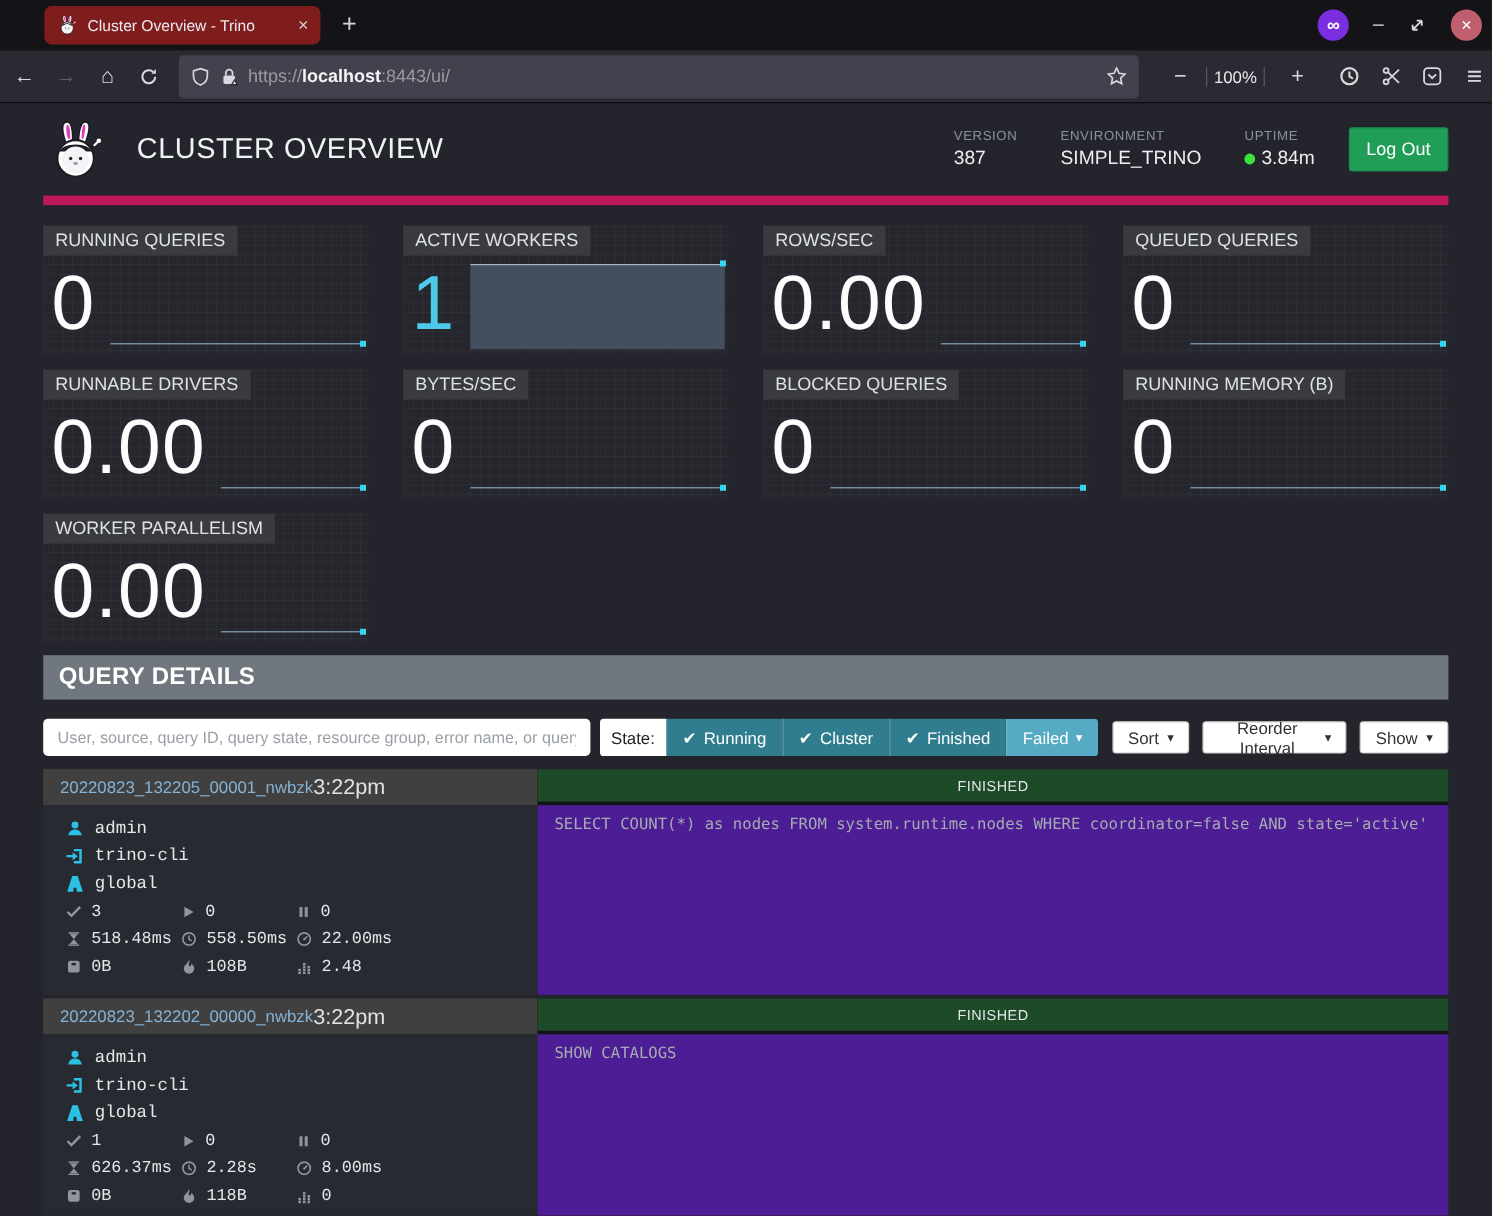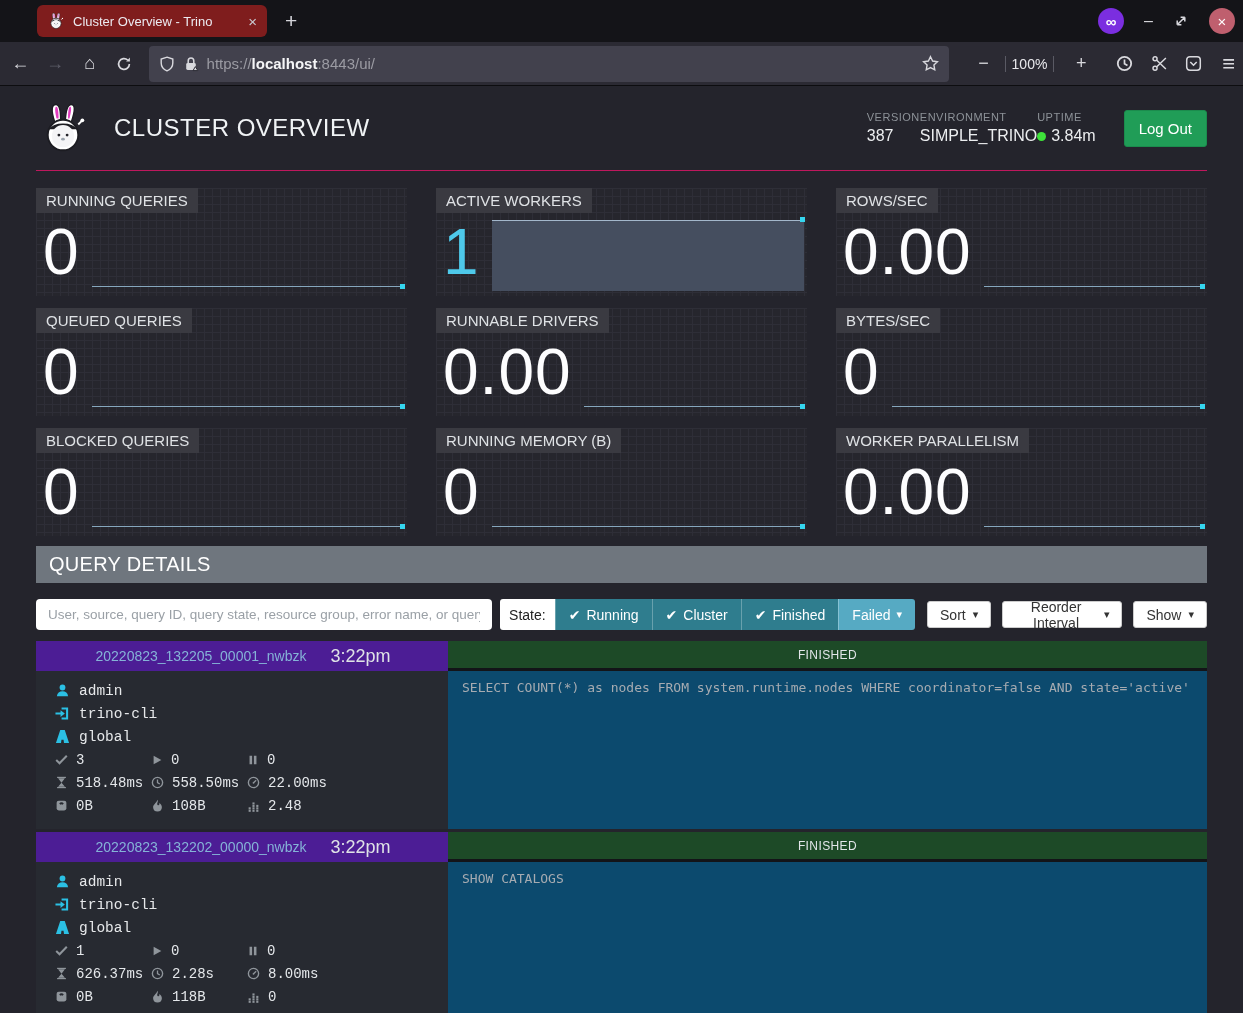--- a/index.html
+++ b/index.html
@@ -28,85 +28,85 @@
             display:flex; align-items:center; padding:0 10px; gap:8px; }
   .url-text { font-size:15px; color:#9b9ba3; flex:1; white-space:nowrap; }
   .url-text b { color:#f5f5f7; font-weight:bold; }
   .zoom-group { display:flex; align-items:center; margin-left:14px; gap:6px; color:#e8e8ec; }
   .zoom-sep { width:1px; height:16px; background:#5a5a64; }
   .zoom-level { font-size:14px; }
   svg.ico { display:block; }
 
   
   .page { padding:0 36px; }
-  .app-header { height:85px; display:flex; align-items:center; border-bottom:1px solid #be185d; }
+  .app-header { height:85px; display:flex; align-items:center; border-bottom:8px solid #be185d; }
   .logo { width:54px; height:58px; margin-right:24px; }
   .app-title { font-size:24px; font-weight:400; letter-spacing:.5px; color:#f0f3f5; flex:1; }
-  .meta { display:flex; margin-right:28px; }
+  .meta { display:flex; gap:36px; margin-right:28px; }
   .meta-label { font-size:11px; color:#8d9298; letter-spacing:.5px; }
   .meta-value { font-size:16px; color:#eceef0; margin-top:4px; display:flex; align-items:center; gap:5px; }
   .updot { width:9px; height:9px; border-radius:50%; background:#3ee23a; display:inline-block; }
   .logout-btn { background:#209d57; border:1px solid #1b8c4d; color:#fff; font-size:15px;
                 padding:9px 14px; border-radius:3px; font-family:inherit; }
 
   
-  .tiles { margin-top:17px; display:grid; grid-template-columns:repeat(3,1fr); gap:12px 29px; }
+  .tiles { margin-top:17px; display:grid; grid-template-columns:repeat(4,1fr); gap:12px 29px; }
   .tile { height:108px; position:relative;
           background-color:#26262d;
           background-image:linear-gradient(#2e2e37 1px, transparent 1px),
                            linear-gradient(90deg,#2e2e37 1px, transparent 1px);
           background-size:8px 8px; }
   .tile-label { display:inline-block; background:#3a3a41; color:#dfe2e5; font-size:15px;
                 padding:4px 10px; }
   .tile-row { position:absolute; left:7px; right:3px; top:24px; bottom:0; display:flex; align-items:stretch; }
   .tile-num { font-size:64px; font-weight:100; color:#fdfdfe; line-height:80px; letter-spacing:1px; }
   .tile.hl .tile-num { color:#4ec9ea; }
   .spark { flex:1; position:relative; margin-left:12px; }
   .spark-line { position:absolute; left:0; right:0; bottom:9px; border-top:1px solid #86a7bd; }
   .spark-dot { position:absolute; right:-1px; bottom:7px; width:5px; height:5px; background:#35d6ef; }
   .spark-fill { position:absolute; left:0; right:0; top:8px; bottom:5px; background:#454e5f;
                 border-top:1px solid #a3b7cb; }
   .spark-dot-top { position:absolute; right:-1px; top:5px; width:5px; height:5px; background:#35d6ef; }
 
   
   .qd-bar { margin-top:10px; height:37px; background:#6f767e; color:#fff; font-size:20px;
-            display:flex; align-items:center; padding-left:13px; letter-spacing:.3px; }
+            display:flex; align-items:center; padding-left:13px; letter-spacing:.3px;font-weight:bold; }
   .toolbar { margin-top:16px; display:flex; align-items:center; height:31px; }
   .search-input { width:542px; height:31px; border:none; border-radius:4px; padding:0 12px;
                   font-size:13.5px; font-family:inherit; color:#333; background:#fff; }
   .search-input::placeholder { color:#9aa0a6; }
   .state-chip { margin-left:8px; background:#fff; color:#222; font-size:14px; height:31px;
                 display:flex; align-items:center; padding:0 9px; border-radius:3px 0 0 3px; }
   .stbtn { height:31px; border:none; color:#fff; font-size:14px; font-family:inherit;
            padding:0 13px; display:flex; align-items:center; gap:6px; background:#2f7d8e;
            border-left:1px solid rgba(255,255,255,.28); }
   .stbtn.light { background:#56aac3; border-radius:0 3px 3px 0; }
   .wbtn { height:27px; background:#fff; border:1px solid #ccc; border-radius:3px; color:#333;
           font-size:14px; font-family:inherit; padding:0 12px; display:flex; align-items:center; gap:7px; }
   .ml12 { margin-left:12px; } .ml11 { margin-left:11px; }
   .caret { font-size:11px; }
 
   
   .query-list { margin-top:11px; border-bottom:1px solid #41454c; }
   .qrow { display:grid; grid-template-columns:412px 1fr; grid-template-rows:30px auto; }
   .qrow + .qrow { margin-top:3px; }
-  .qhead-left { background:#4c1d95; display:flex; align-items:center; justify-content:center;
-                padding:0 12px 0 14px;gap:24px; }
+  .qhead-left { background:#404040; display:flex; align-items:center; justify-content:flex-start;
+                padding:0 12px 0 14px; }
   .qid { color:#85b3d7; font-size:14px; text-decoration:none; }
   .qtime { color:#dfe3e6; font-size:18px; }
   .qhead-right { background:#131418; padding-bottom:3px; }
   .status-bar { height:100%; background:#1d4a27; color:#e2e6e9; font-size:12px; letter-spacing:.4px;
                 display:flex; align-items:center; justify-content:center; }
   .qbody-left { background:#272a31; padding:8px 0 12px 19px;font-family:Liberation Mono, monospace; }
   .qbody-left .line { display:flex; align-items:center; gap:9px; height:23px; font-size:14.5px; color:#e6e8ea; }
   .cyan { color:#2bc0e4; }
   .gicon { color:#8f959b; }
   .stats { display:grid; grid-template-columns:96px 96px 1fr; }
   .stat { display:flex; align-items:center; gap:8px; height:23px; font-size:14px; color:#e4e7ea; }
-  .qbody-right { background:#0c4a6e; padding:9px 14px; font-family:"DejaVu Sans Mono", monospace;
+  .qbody-right { background:#4c1d95; padding:9px 14px; font-family:"DejaVu Sans Mono", monospace;
                  font-size:13px; color:#a6abb1; }
 </style>
 </head>
 <body>
 
 <svg width="0" height="0" style="position:absolute">
   <defs>
     <g id="i-user">
         <circle cx="8" cy="4.8" r="3.1"></circle>
         <path d="M2 14c.4-3.4 2.8-5.3 6-5.3s5.6 1.9 6 5.3z"></path>

